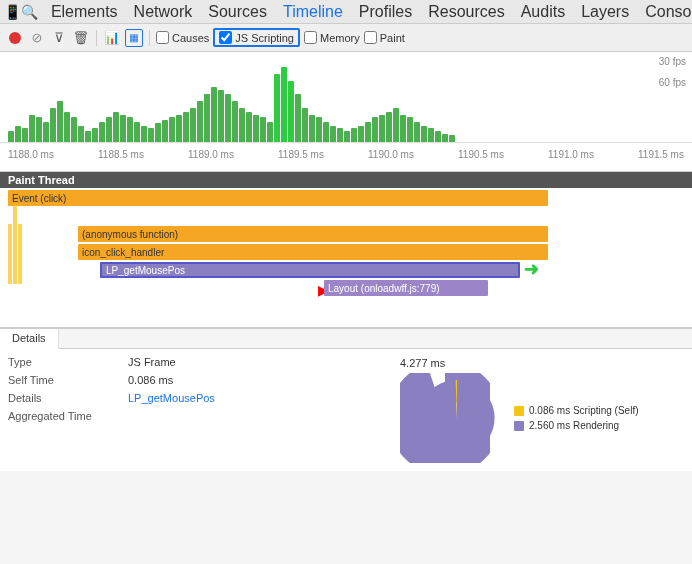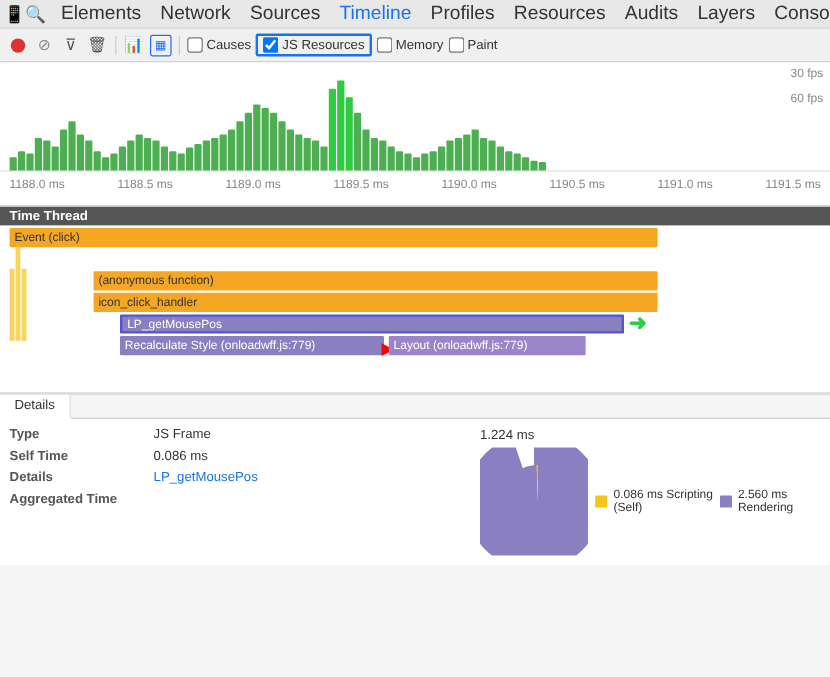--- a/index.html
+++ b/index.html
@@ -167,21 +167,21 @@
       padding: 4px 0;
     }
     .detail-row {
       display: flex;
       padding: 3px 8px;
       font-size: 11px;
     }
     .detail-label {
       width: 120px;
       color: #555;
-      font-weight: 700;
+      font-weight: 400;
       flex-shrink: 0;
     }
     .detail-value { color: #333; }
     .detail-value a { color: #1a73e8; text-decoration: none; }
 
     
     .chart-area {
       width: 300px;
       padding: 8px;
       display: flex;
@@ -194,21 +194,21 @@
       margin-bottom: 4px;
     }
     .chart-container {
       display: flex;
       align-items: center;
       gap: 12px;
     }
     .pie-svg { flex-shrink: 0; }
     .legend {
       display: flex;
-      flex-direction: row;
+      flex-direction: column;
       gap: 4px;
       font-size: 10px;
     }
     .legend-item {
       display: flex;
       align-items: center;
       gap: 5px;
     }
     .legend-swatch {
       width: 10px; height: 10px;
@@ -253,21 +253,21 @@
   <div class="toolbar-icon" style="border:1px solid #1a73e8;font-size:10px;color:#1a73e8;">▦</div>
   <div class="toolbar-separator"></div>
 
   <label class="checkbox-item">
     <input type="checkbox" style="">
     <span>Causes</span>
   </label>
 
   <label class="checkbox-item highlighted">
     <input type="checkbox" checked="" style="">
-    <span>JS Resources</span>
+    <span>JS Scripting</span>
   </label>
 
   <label class="checkbox-item">
     <input type="checkbox" style="">
     <span>Memory</span>
   </label>
 
   <label class="checkbox-item">
     <input type="checkbox" style="">
     <span>Paint</span>
@@ -351,21 +351,21 @@
       <span>1189.0 ms</span>
       <span>1189.5 ms</span>
       <span>1190.0 ms</span>
       <span>1190.5 ms</span>
       <span>1191.0 ms</span>
       <span>1191.5 ms</span>
     </div>
 </div>
 
 <div class="main-thread-header">
-  <span>Time Thread</span>
+  <span>Paint Thread</span>
 </div>
 
 <div class="flame-chart">
 
   <div class="flame-row" style="top:2px;position:absolute;width:100%;">
     <div class="flame-block orange" style="left:8px;width:540px;top:0px;">
       <span>Event (click)</span>
     </div>
   </div>
 
@@ -384,23 +384,20 @@
 
   <div class="flame-row" style="top:74px;position:absolute;width:100%;">
     <div class="flame-block" style="left:100px;width:420px;top:0px;background:#8a7fc0;color:#fff;border:2px solid #5555cc;">
       <span>LP_getMousePos</span>
     </div>
 
     <div class="green-arrow" style="left:524px;top:-4px;">➜</div>
   </div>
 
   <div class="flame-row" style="top:92px;position:absolute;width:100%;">
-    <div class="flame-block purple" style="left:100px;width:220px;top:0px;">
-      <span>Recalculate Style (onloadwff.js:779)</span>
-    </div>
 
     <div class="red-marker" style="left:318px;top:2px;">▶</div>
     <div class="flame-block purple-dark" style="left:324px;width:164px;top:0px;">
       <span>Layout (onloadwff.js:779)</span>
     </div>
   </div>
 
   <div style="position:absolute;left:8px;top:16px;display:flex;gap:1px;align-items:flex-end;">
     <div style="width:4px;height:60px;background:#f5c518;opacity:0.7;"></div>
     <div style="width:4px;height:80px;background:#f5c518;opacity:0.7;"></div>
@@ -427,21 +424,21 @@
         <span class="detail-value">
           <a href="#">LP_getMousePos</a>
         </span>
       </div>
       <div class="detail-row">
         <span class="detail-label">Aggregated Time</span>
       </div>
     </div>
 
     <div class="chart-area">
-      <div class="chart-title">1.224 ms</div>
+      <div class="chart-title">4.277 ms</div>
       <div class="chart-container">
 
         <svg class="pie-svg" width="90" height="90" viewBox="0 0 90 90">
 
           <circle cx="45" cy="45" r="38" fill="none" stroke="#8a7fc0" stroke-width="38" stroke-dasharray="226 14" transform="rotate(-90 45 45)" stroke-dashoffset="0"></circle>
 
           <circle cx="45" cy="45" r="19" fill="none" stroke="#f5c518" stroke-width="38" stroke-dasharray="14 226" transform="rotate(-90 45 45)" stroke-dashoffset="-226"></circle>
 
         </svg>
 

